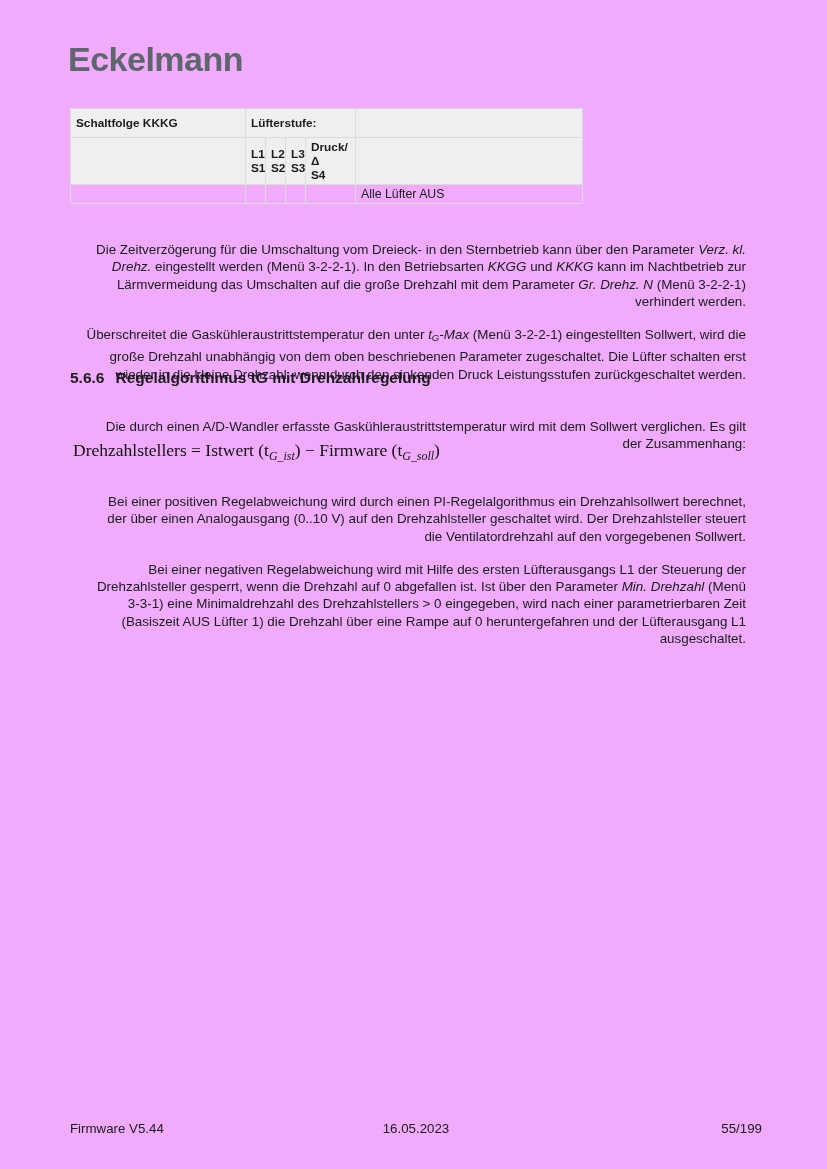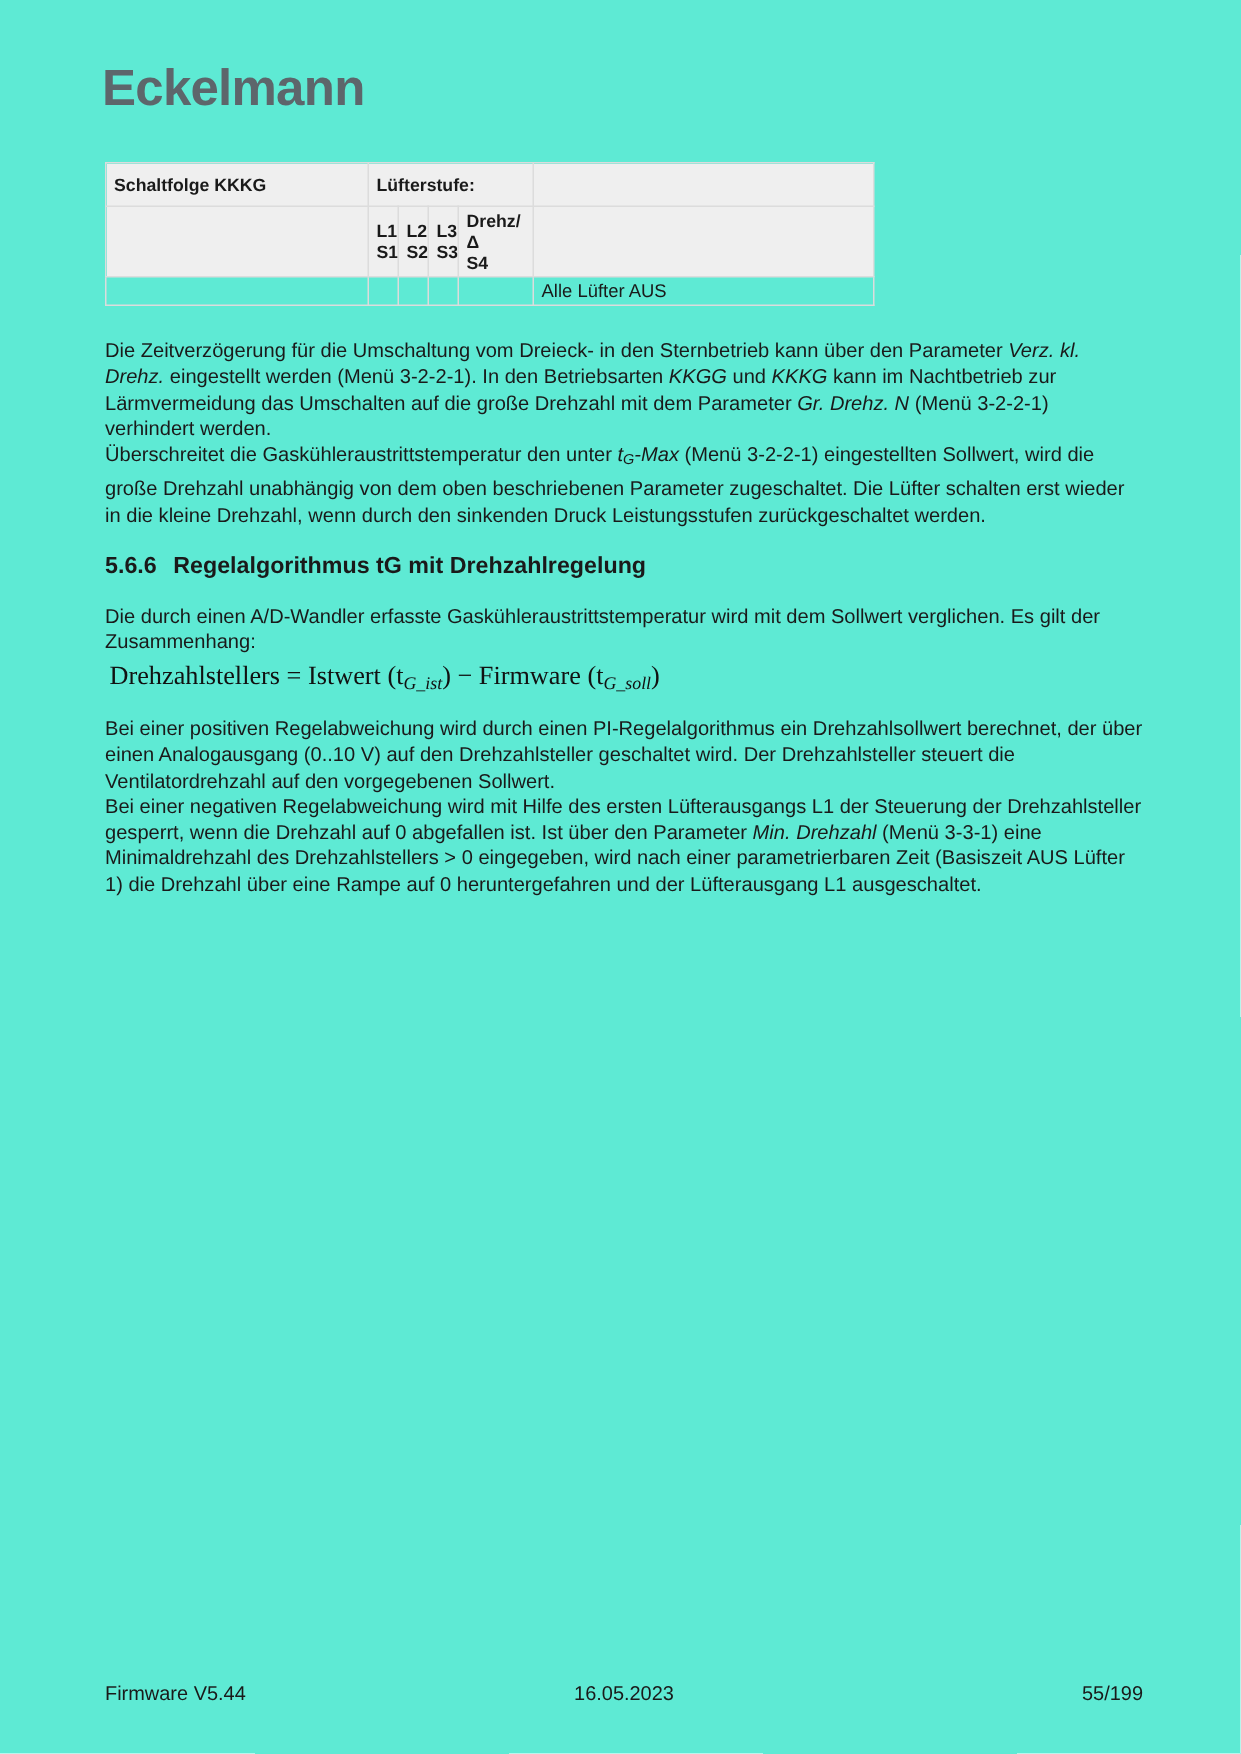--- a/index.html
+++ b/index.html
@@ -1,20 +1,20 @@
 <!DOCTYPE html>
 <html><head>
 <meta charset="utf-8">
 <style>
   html, body { margin: 0; padding: 0; background: #ffffff; }
   .page {
     position: relative;
     width: 827px;
     height: 1169px;
-    background: #5eead4;
+    background: #f0abfc;
     font-family: "Liberation Sans", sans-serif;
     color: #1a1a1a;
     overflow: hidden;
   }
 
   
   .logo {
     position: absolute;
     left: 68px;
     top: 40px;
@@ -46,21 +46,21 @@
   .stage-line { display: block; line-height: 14px; }
 
   
   .body-text {
     position: absolute;
     left: 70px;
     width: 692px;
     font-size: 13.4px;
     line-height: 17.3px;
   }
-  .body-text p { margin: 0; }
+  .body-text p { margin: 16px; text-align: right; }
   p.tall { line-height: 18px; }
   .run-i { font-style: italic; }
   .run-sub { font-size: 0.72em; vertical-align: -0.25em; }
 
   .block1 { top: 225px; }
 
   .section-heading {
     position: absolute;
     left: 70px;
     top: 369px;
@@ -128,21 +128,21 @@
         </td>
         <td class="hdr">
           <span class="stage-line">L2</span>
           <span class="stage-line">S2</span>
         </td>
         <td class="hdr">
           <span class="stage-line">L3</span>
           <span class="stage-line">S3</span>
         </td>
         <td class="hdr">
-          <span class="stage-line">Drehz/Δ</span>
+          <span class="stage-line">Druck/Δ</span>
           <span class="stage-line">S4</span>
         </td>
         <td class="hdr"></td>
       </tr>
       <tr class="r3">
         <td></td>
         <td></td>
         <td></td>
         <td></td>
         <td></td>

